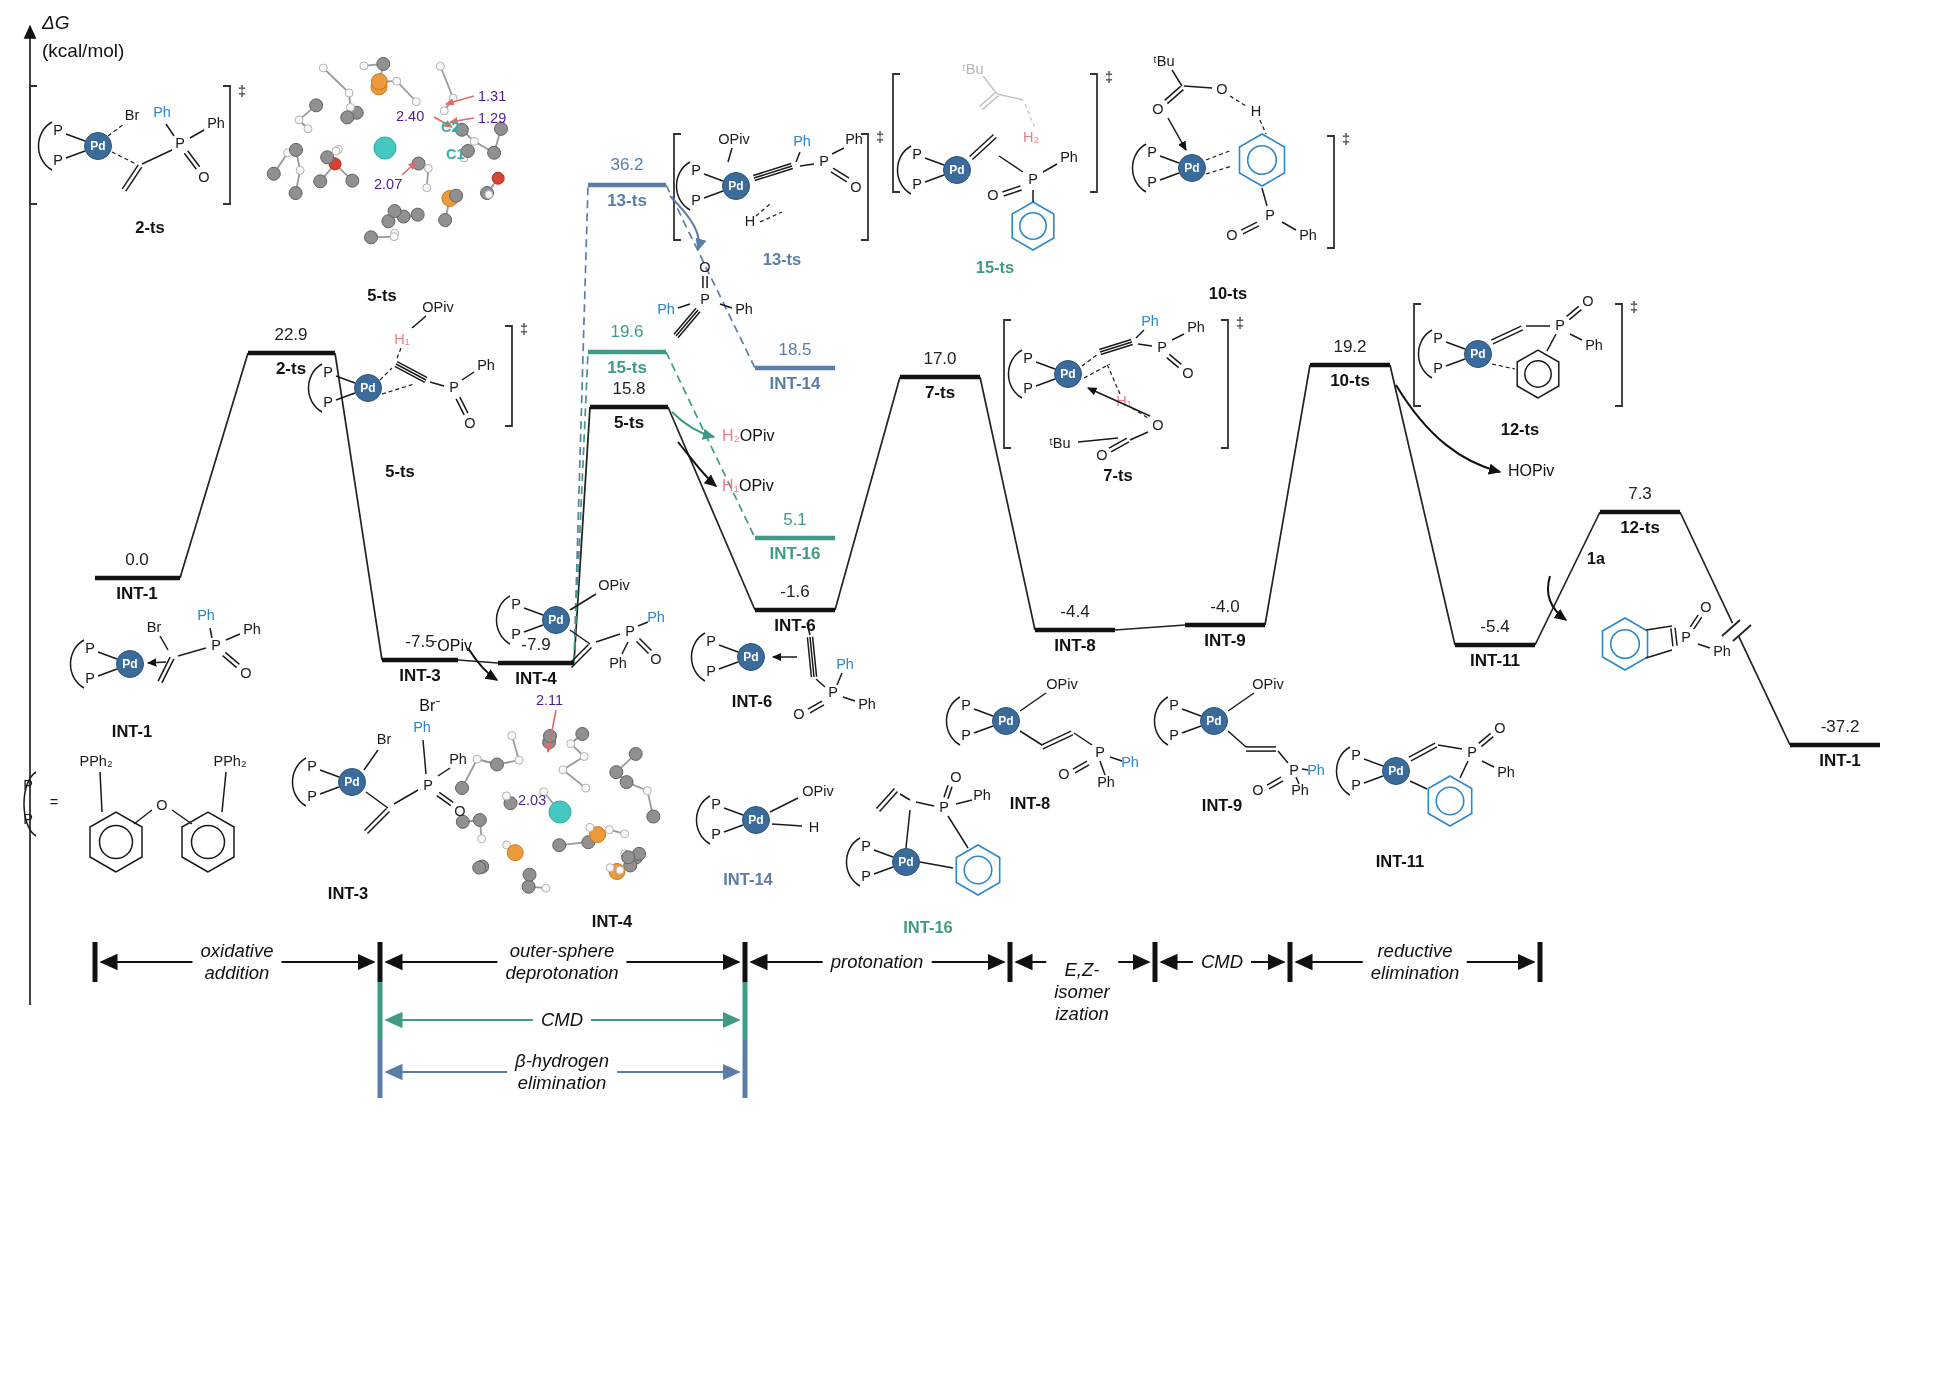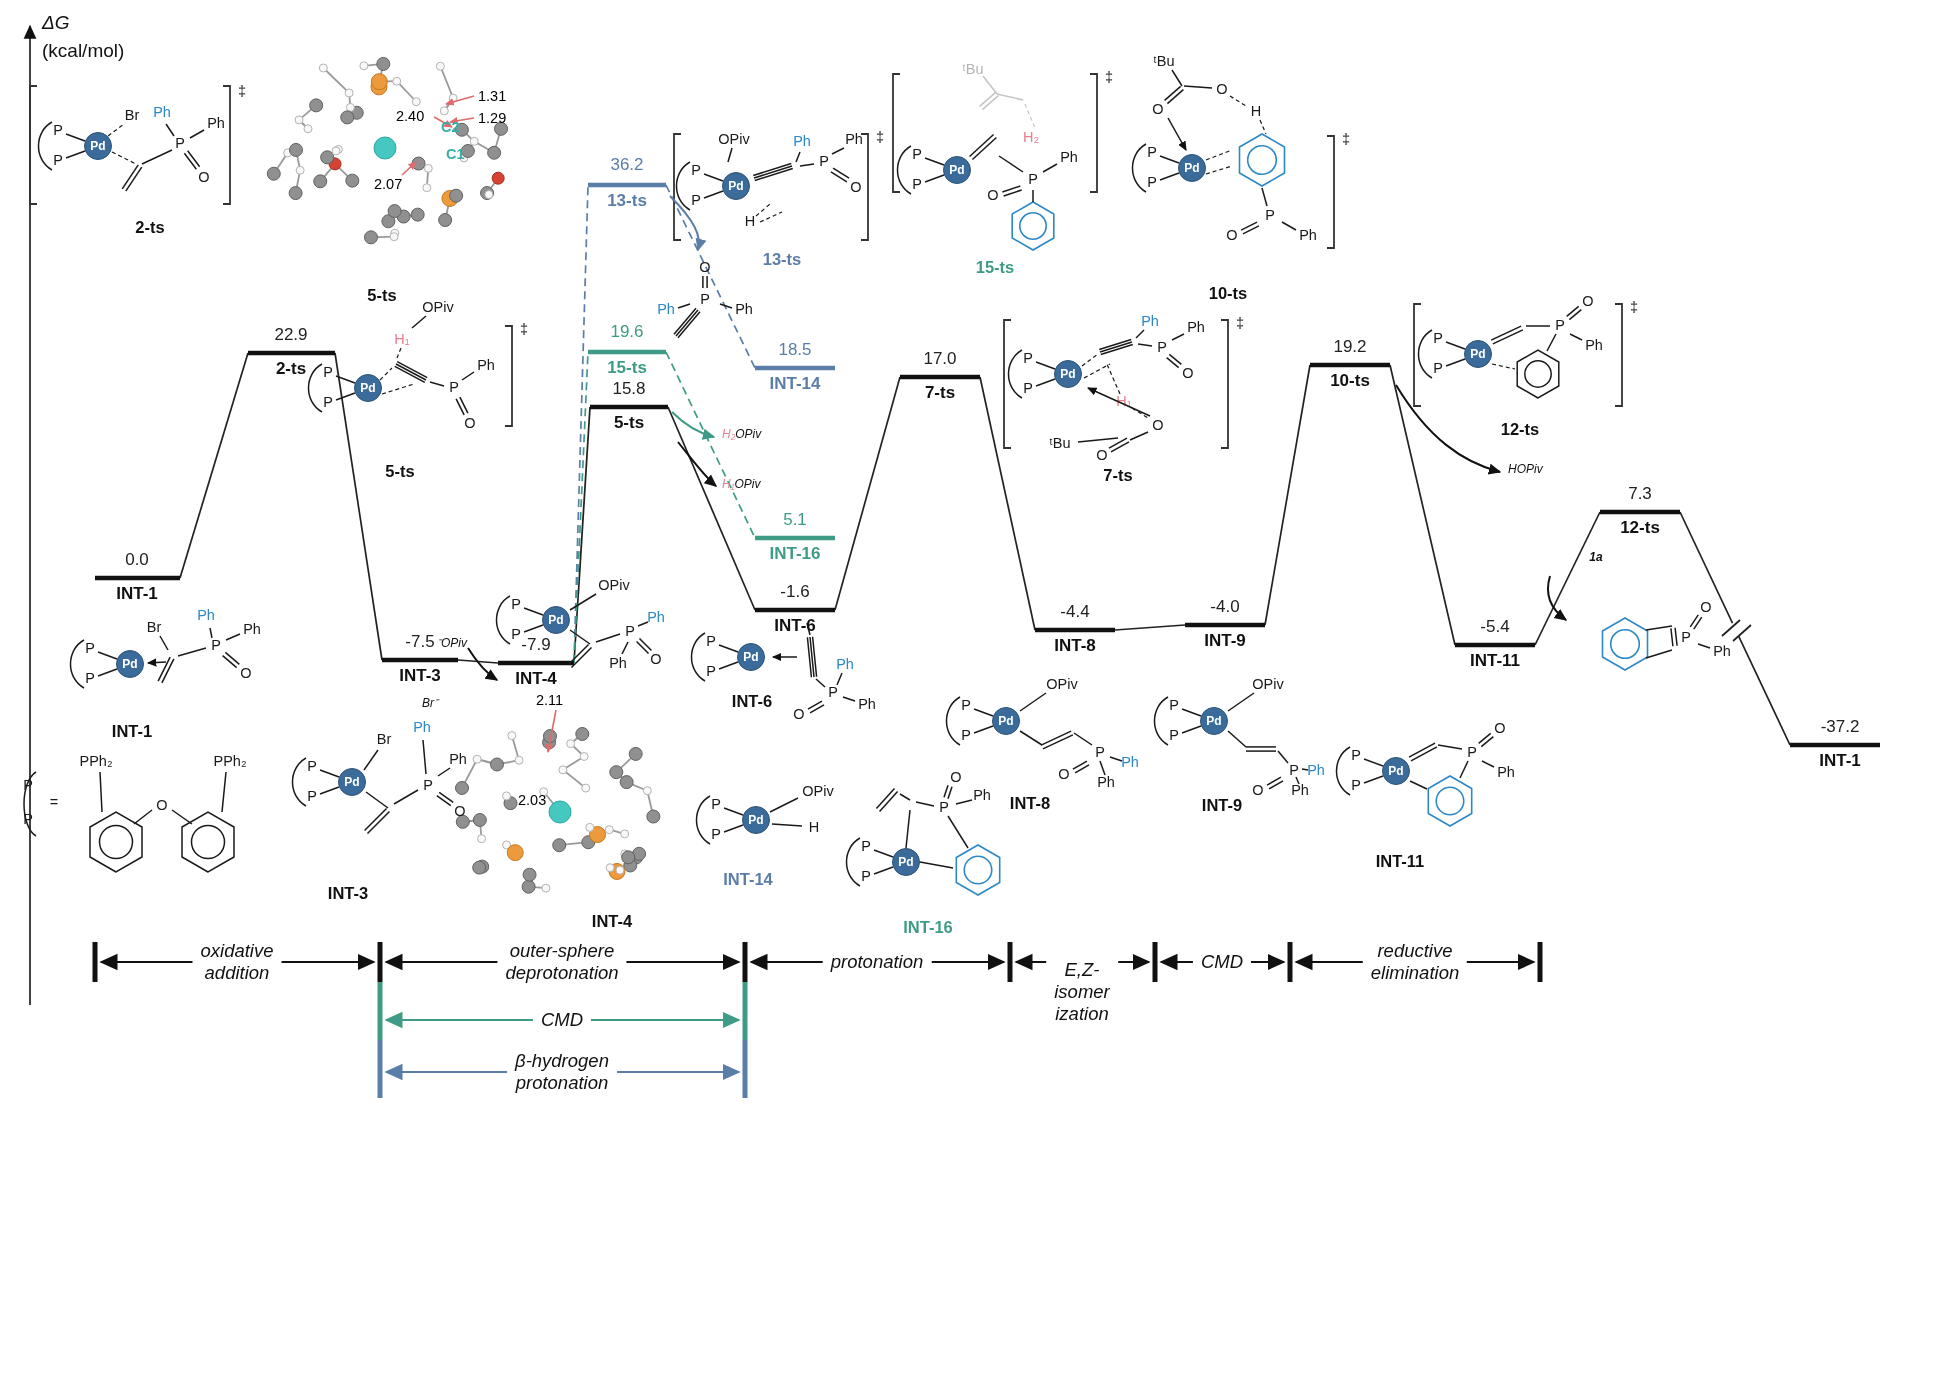--- a/index.html
+++ b/index.html
@@ -25,24 +25,24 @@
   .caK{stroke:#111;fill:none;stroke-width:2;} .caT{stroke:#3F9B85;fill:none;stroke-width:2;} .caB{stroke:#5B7EA8;fill:none;stroke-width:2;}
   .car{stroke:#E06B6B;stroke-width:1.6;}
   .b3d{stroke:#9a9a9a;stroke-width:1.8;}
   .a-c{fill:#909090;stroke:#616161;} .a-h{fill:#f8f8f8;stroke:#b3b3b3;} .a-p{fill:#EC9A3C;stroke:#c57a20;}
   .a-o{fill:#D64333;stroke:#a52e20;} .a-pd{fill:#45C8C0;stroke:#2da8a0;}
   .lv,.ln,.sl,.ann,.a3,.step{position:absolute;white-space:pre-line;}
   .lv{transform:translateX(-50%);font-size:17px;color:#222;}
   .ln{transform:translateX(-50%);font-size:17px;font-weight:bold;color:#111;}
   .sl{transform:translateX(-50%);font-size:16.5px;font-weight:bold;color:#111;}
   .cb{color:#5B7EA8;} .ct{color:#3F9B85;}
-  .ann{font-size:12px;color:#111;font-style:italic;}
+  .ann{font-size:16px;color:#111;}
   .ann .pk{color:#E57F8C;}
   .cann{transform:translateX(-50%);}
-  .a3{font-size:14.5px;color:#000000;}
+  .a3{font-size:14.5px;color:#4c1d95;}
   .a3.ct2{color:#35b0a6;font-weight:bold;}
   .bd{font-weight:bold;margin-left:44px;}
   .step{transform:translate(-50%,-50%);font-style:italic;font-size:18.5px;color:#111;background:#fff;padding:1px 8px;text-align:center;line-height:1.18;}
   .axlab{position:absolute;font-size:19px;color:#111;}
 </style>
 </head>
 <body>
 
 <div id="stage">
 
@@ -887,15 +887,15 @@
 deprotonation</div>
 <div class="step" style="left:877px;top:962px">protonation</div>
 <div class="step" style="left:1082px;top:992px">E,Z-
 isomer
 ization</div>
 <div class="step" style="left:1222px;top:962px">CMD</div>
 <div class="step" style="left:1415px;top:962px">reductive
 elimination</div>
 <div class="step ct" style="left:562px;top:1020px">CMD</div>
 <div class="step cb" style="left:562px;top:1072px">β-hydrogen
-protonation</div>
+elimination</div>
 
 </div>
 
 </body></html>

